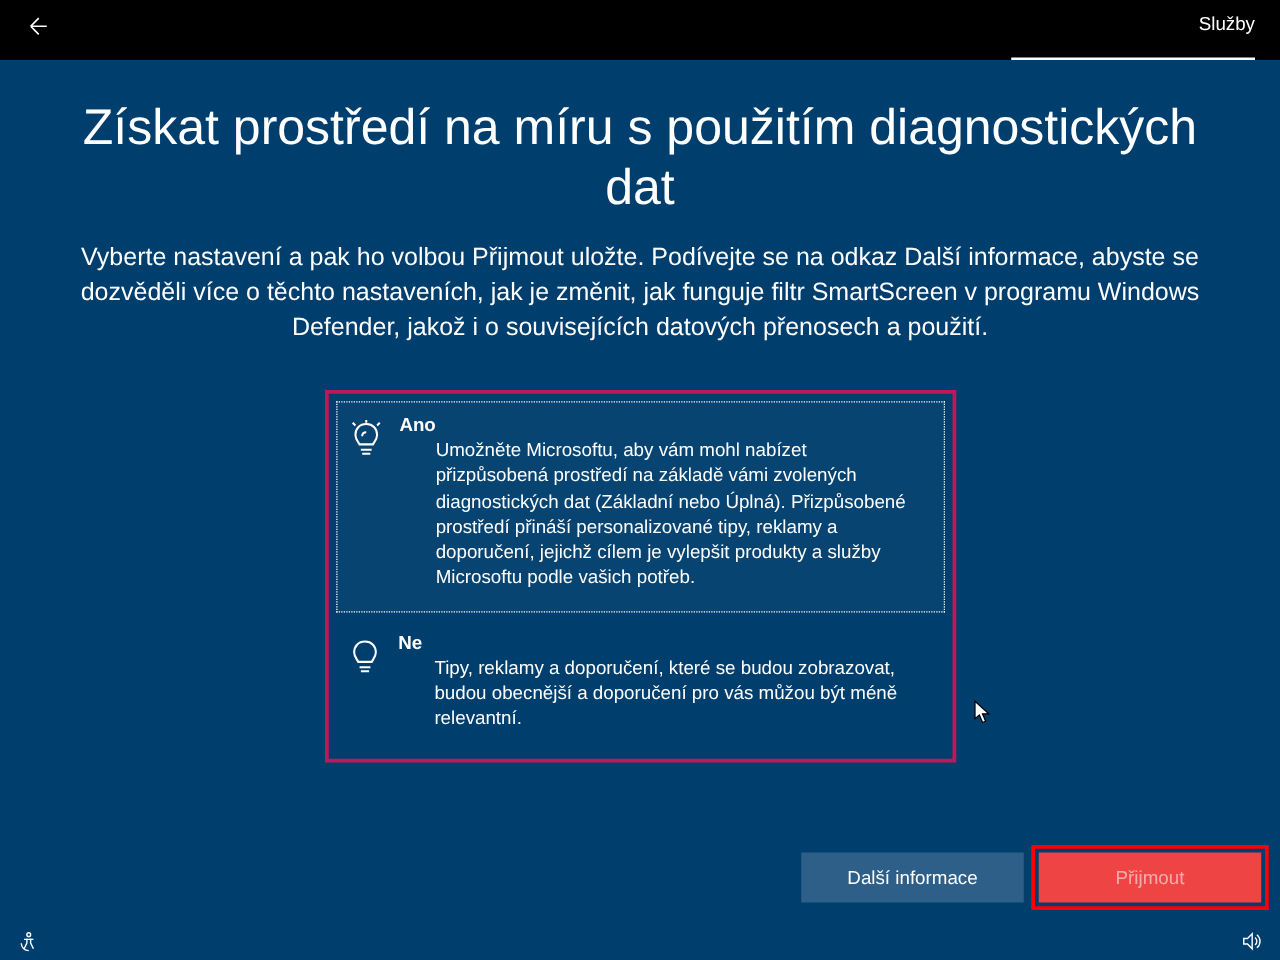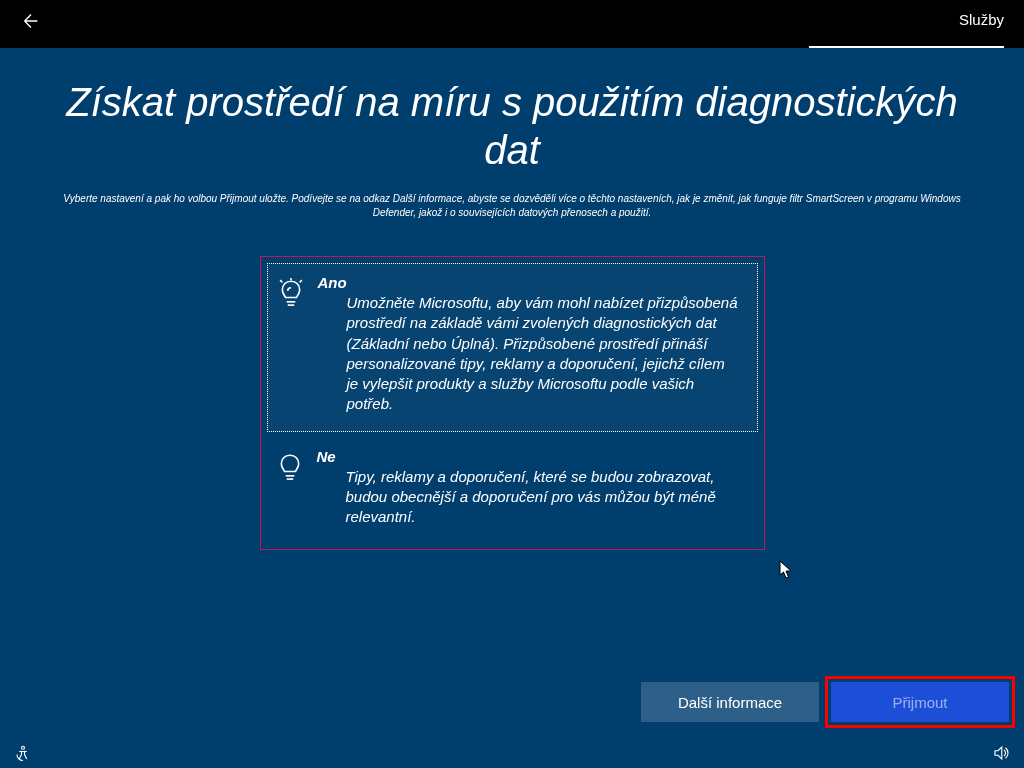--- a/index.html
+++ b/index.html
@@ -40,39 +40,38 @@
       position: absolute;
       bottom: 0;
       right: 0;
       width: 195px;
       height: 2px;
       background: #ffffff;
     }
     .content {
       padding: 30px 40px 0 40px;
       text-align: center;
-      font-style: italic;
     }
     .title {
       font-size: 40px;
       font-weight: 300;
       line-height: 1.2;
       margin-bottom: 18px;
     }
     .subtitle {
-      font-size: 10px;
+      font-size: 20px;
       font-weight: 400;
       line-height: 1.4;
       max-width: 940px;
       margin: 16px auto;
     }
     .options-container {
       width: 505px;
       margin: 36px auto 0 auto;
-      border: 1px solid #be185d;
+      border: 3px solid #be185d;
       padding: 6px;
       text-align: left;
     }
     .option {
       display: flex;
       padding: 10px 16px 16px 10px;
       gap: 14px;
     }
     .option.selected {
       border: 1px dotted #ffffff;
@@ -118,21 +117,21 @@
     }
     .btn-secondary {
       background: #2d5f88;
       color: #ffffff;
     }
     .btn-primary-wrap {
       border: 3px solid #ff0000;
       padding: 3px;
     }
     .btn-primary {
-      background: #1d4ed8;
+      background: #ef4444;
       color: rgba(255,255,255,0.55);
       text-align: center;
     }
     .bottom-bar {
       position: absolute;
       bottom: 0;
       left: 0;
       right: 0;
       height: 30px;
       display: flex;

